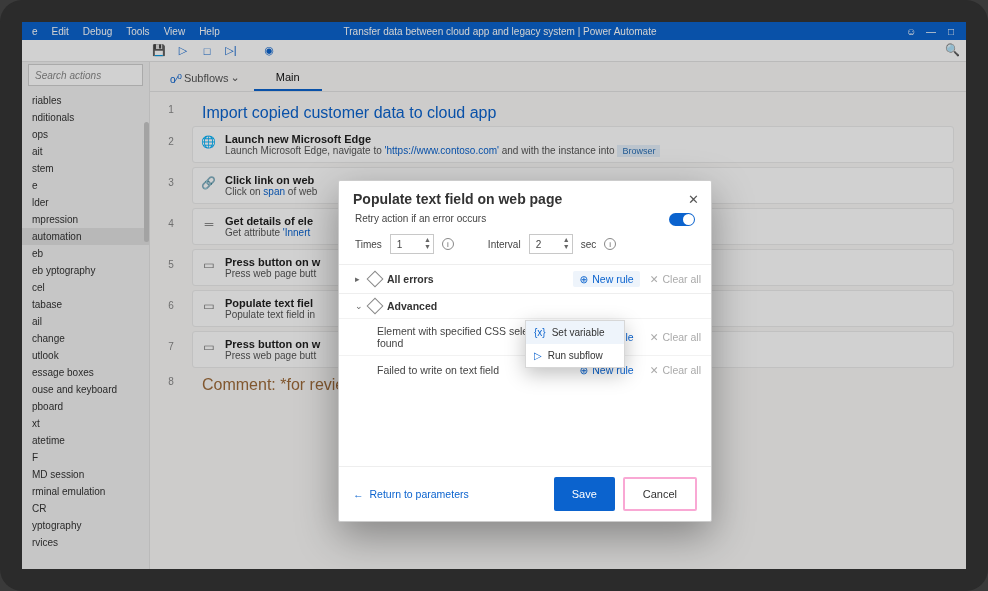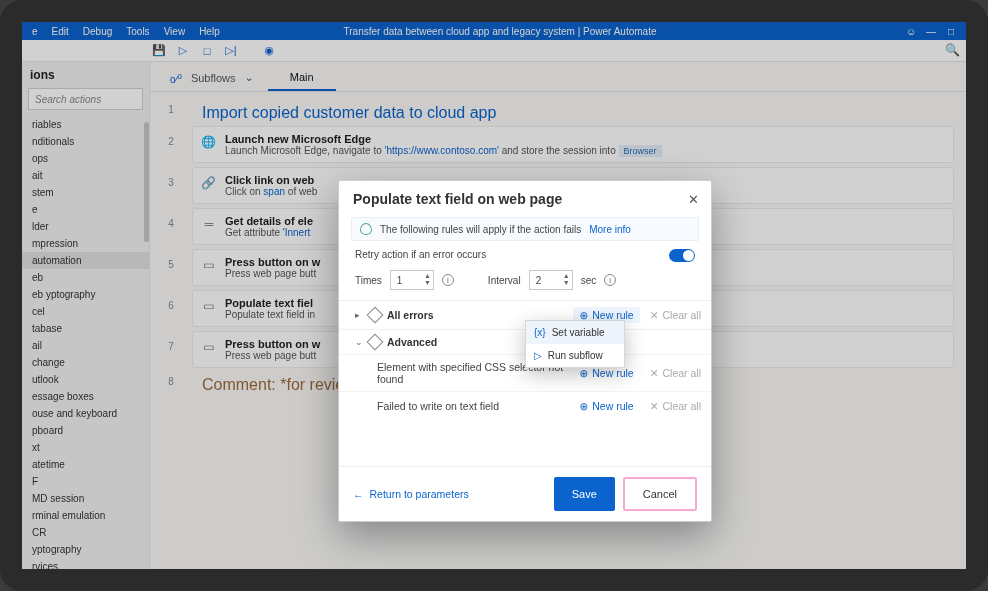--- a/index.html
+++ b/index.html
@@ -52,21 +52,21 @@
   .side-scroll { position:absolute; right:0; top:60px; width:5px; height:120px; background:#c7c7c7; border-radius:3px; }
 
   
   .main {
     position:absolute; left:128px; right:0; top:40px; bottom:0; background:#faf9f8;
   }
   .subflow-tabs {
     height:30px; display:flex; align-items:flex-end; padding-left:10px; gap:4px;
     border-bottom:1px solid #e3e3e3; font-size:11px; color:#555;
   }
-  .subflow-tabs .sf { display:flex; align-items:center; gap:9px; padding:6px 10px; }
+  .subflow-tabs .sf { display:flex; align-items:center; gap:2px; padding:6px 10px; }
   .subflow-tabs .tab { padding:6px 22px; border-bottom:2px solid #0b63ce; color:#111; }
 
   .flow { position:absolute; left:0; right:0; top:30px; bottom:0; padding:8px 12px 8px 0; }
   .row { display:flex; align-items:flex-start; margin-bottom:4px; }
   .row .num { width:42px; text-align:center; font-size:10px; color:#888; padding-top:10px; }
   .card {
     flex:1; background:#fff; border:1px solid #ececec; border-radius:3px;
     padding:6px 10px 6px 32px; position:relative; font-size:10px; color:#555;
     min-height:28px;
   }
@@ -167,21 +167,20 @@
       <div class="tbtn">💾</div>
       <div class="tbtn">▷</div>
       <div class="tbtn">□</div>
       <div class="tbtn">▷|</div>
       <div class="sep"></div>
       <div class="tbtn">◉</div>
       <div class="search">🔍</div>
     </div>
 
     <div class="sidebar">
-      <h3>ions</h3>
       <div class="search-box">Search actions</div>
       <ul class="side-list" id="side-list">
           <li>riables</li>
           <li>nditionals</li>
           <li>ops</li>
           <li>ait</li>
           <li>stem</li>
           <li>e</li>
           <li>lder</li>
           <li>mpression</li>
@@ -222,21 +221,21 @@
         <div class="plain-row">
           <div class="num">1</div>
           <div class="txt lk">Import copied customer data to cloud app</div>
         </div>
 
         <div class="row">
           <div class="num">2</div>
           <div class="card">
             <div class="ic">🌐</div>
             <div class="ttl">Launch new Microsoft Edge</div>
-            <span>Launch Microsoft Edge, navigate to </span><span class="link">'https://www.contoso.com'</span><span> and store the session into </span>
+            <span>Launch Microsoft Edge, navigate to </span><span class="link">'https://www.contoso.com'</span><span> and with the instance into </span>
             <span class="badge">Browser</span>
           </div>
         </div>
 
         <div class="row">
           <div class="num">3</div>
           <div class="card">
             <div class="ic">🔗</div>
             <div class="ttl">Click link on web</div>
             <span>Click on </span><span class="link">span</span><span> of web</span>
@@ -287,25 +286,20 @@
     </div>
 
     <div class="dimmer"></div>
 
     <div class="modal">
       <div class="modal-head">
         <h2>Populate text field on web page</h2>
         <div class="close">✕</div>
       </div>
 
-      <div class="info-strip">
-        <span class="shield"></span>
-        <span>The following rules will apply if the action fails </span>
-        <a href="#">More info</a>
-      </div>
 
       <div class="retry">
         <span>Retry action if an error occurs</span>
         <div class="toggle"></div>
       </div>
 
       <div class="retry-params">
         <span>Times</span>
         <div class="numbox">
           <span>1</span>

